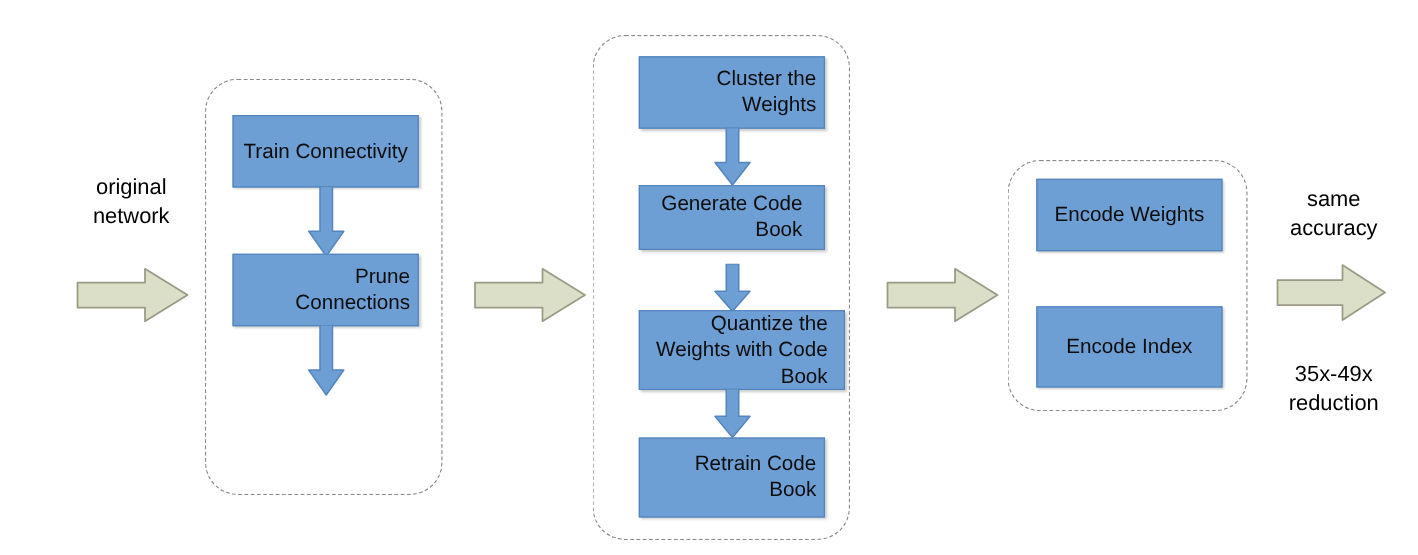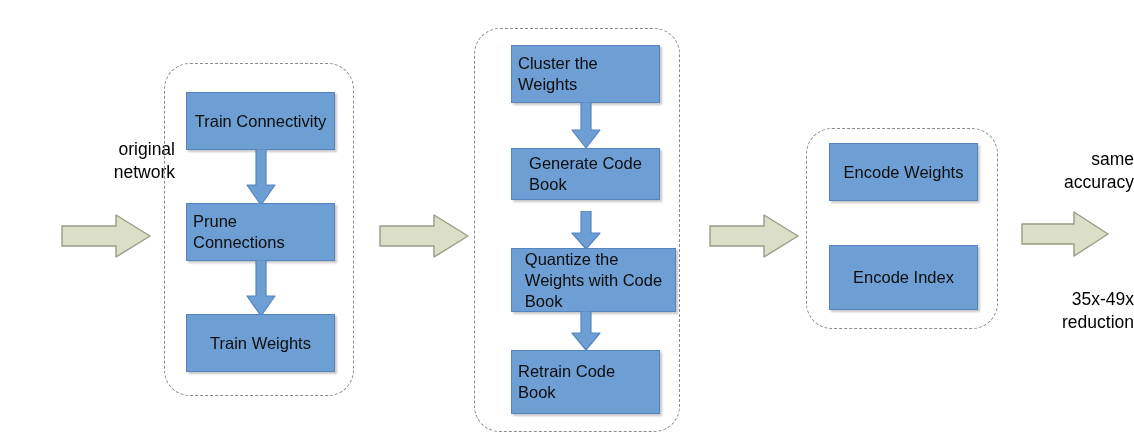--- a/index.html
+++ b/index.html
@@ -15,40 +15,40 @@
     width: 1134px;
     height: 444px;
     background: #ffffff;
     overflow: hidden;
   }
   .label {
     position: absolute;
     color: #000000;
     font-size: 17.5px;
     line-height: 23px;
-    text-align: right;
+    text-align: center;
     white-space: pre-line;
     font-family: "Liberation Sans", sans-serif;
   }
   .dashed-group {
     position: absolute;
     border: 1.4px dashed #8a8a8a;
     border-radius: 26px;
     box-sizing: border-box;
     background: transparent;
   }
   .blue-box {
     position: absolute;
     background: #6d9ed4;
     border: 1px solid #5585bd;
     box-sizing: border-box;
     display: flex;
     align-items: center;
     justify-content: center;
-    text-align: left;
+    text-align: right;
     color: #0d0d0d;
     font-size: 16.5px;
     line-height: 21px;
     padding: 2px 6px;
     font-family: "Liberation Sans", sans-serif;
     box-shadow: 1.5px 1.5px 2px rgba(0,0,0,0.22);
   }
   .blue-box span { display: block; white-space: pre-line; }
   .v-arrow {
     position: absolute;
@@ -80,23 +80,20 @@
   </svg>
 
   <div class="blue-box" style="left:186px; top:203px; width:149px; height:58px;">
     <span>Prune Connections</span>
   </div>
 
   <svg class="v-arrow" style="left:245px; top:260px;" width="32" height="58" viewBox="0 0 32 58">
     <polygon points="11,0 21,0 21,36 30,36 16,56 2,36 11,36" fill="#6d9ed4" stroke="#5585bd" stroke-width="1.2" stroke-linejoin="round"></polygon>
   </svg>
 
-  <div class="blue-box" style="left:186px; top:314px; width:149px; height:58px;">
-    <span>Train Weights</span>
-  </div>
 
   <svg class="h-arrow" style="left:378px; top:212px;" width="92" height="50" viewBox="0 0 92 50">
     <polygon points="2,14 56,14 56,3 90,24 56,45 56,34 2,34" fill="#dcdfc8" stroke="#9a9a86" stroke-width="1.4" stroke-linejoin="round"></polygon>
   </svg>
 
   <div class="dashed-group" style="left:474px; top:28px; width:206px; height:404px;"></div>
 
   <div class="blue-box" style="left:511px; top:45px; width:149px; height:58px;">
     <span>Cluster the Weights</span>
   </div>

